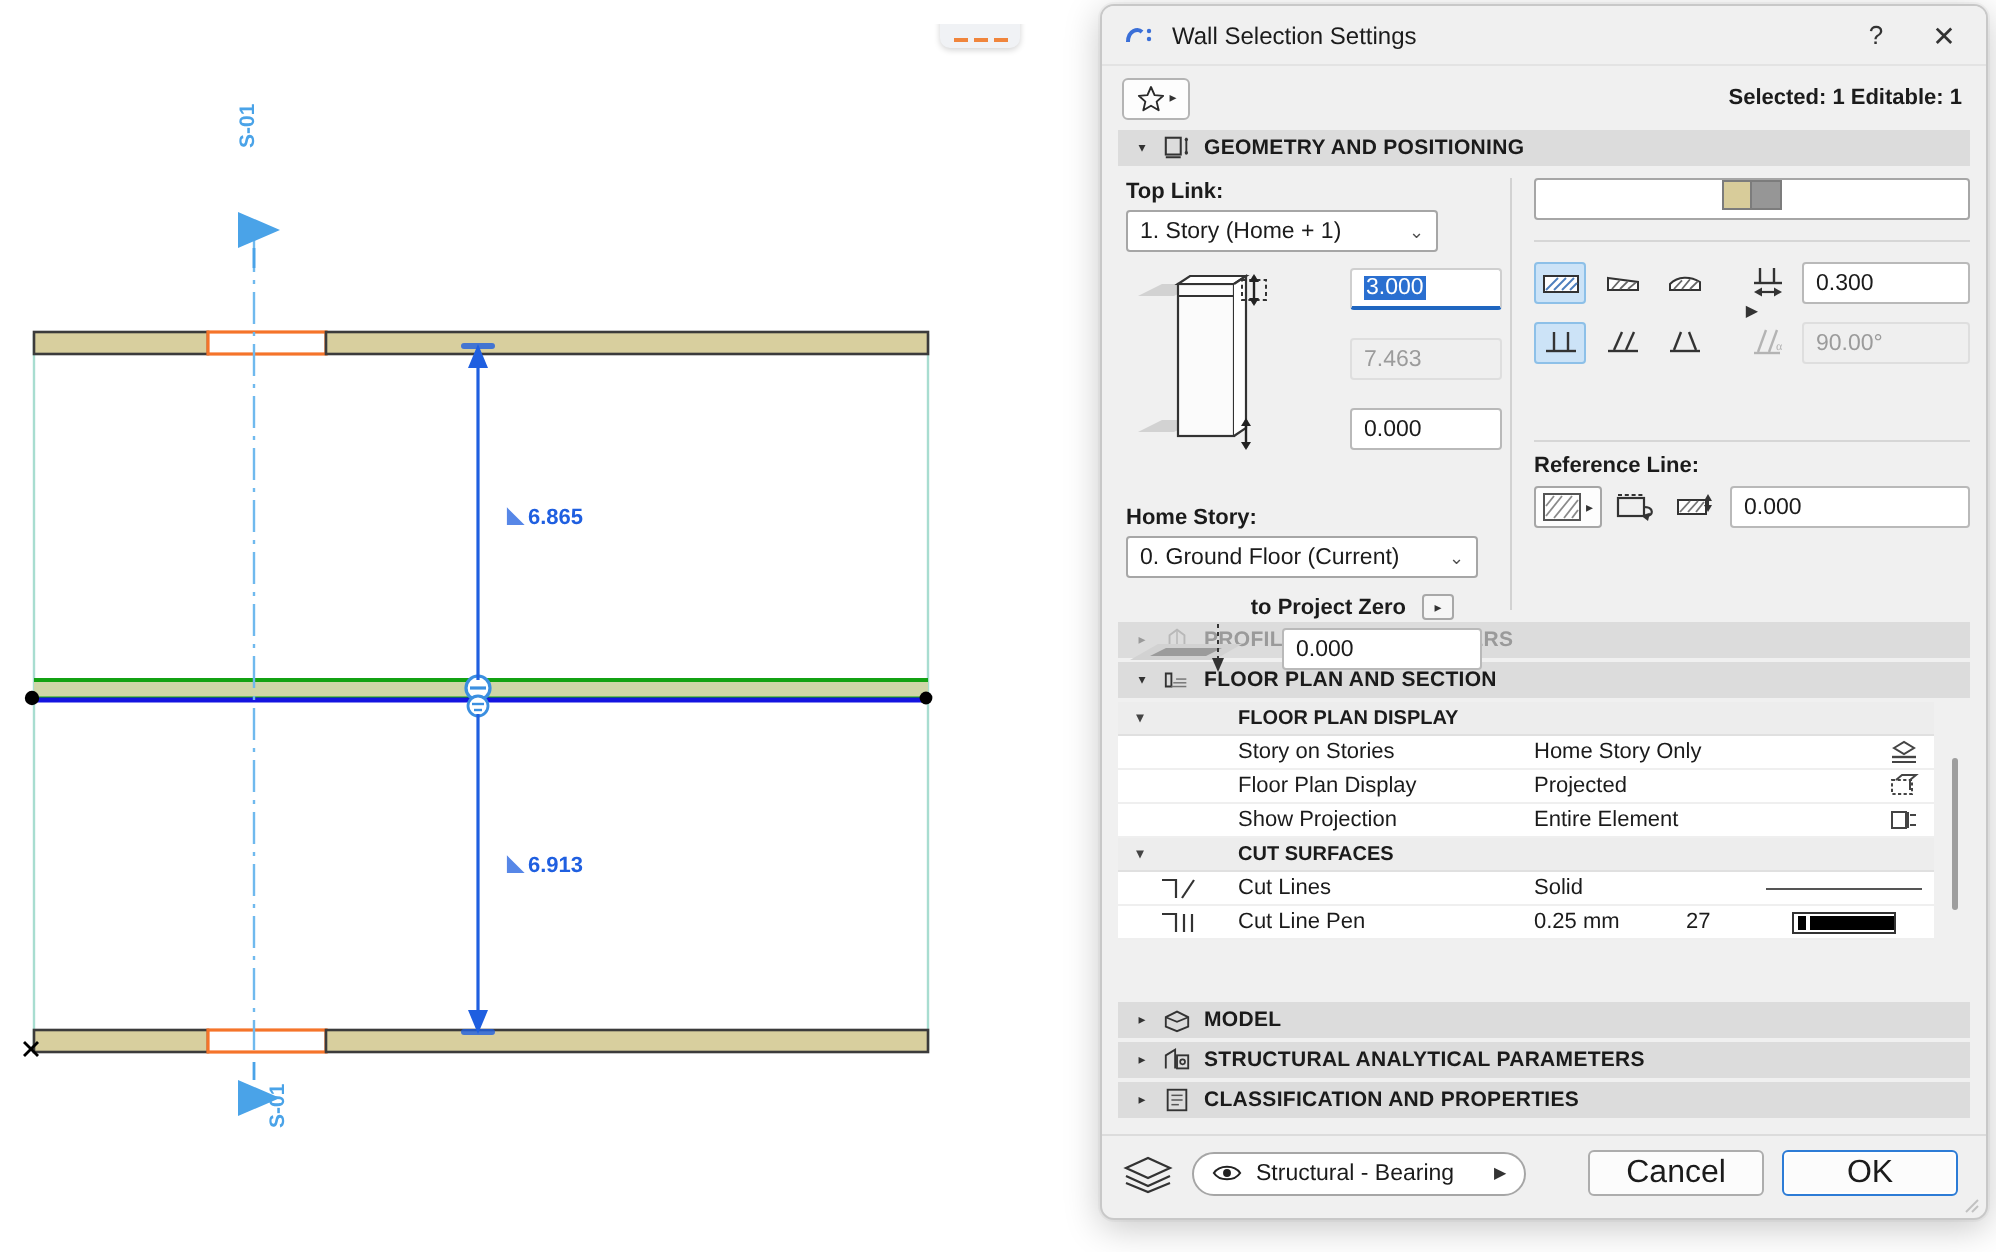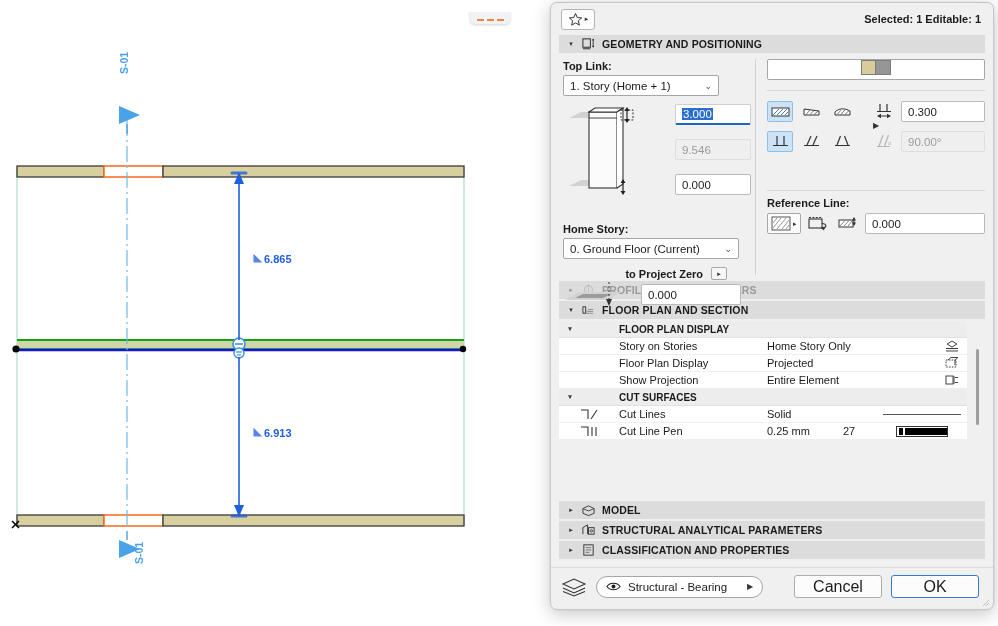--- a/index.html
+++ b/index.html
@@ -268,20 +268,31 @@
 
     <div class="mini-toolbar">
       <i></i>
       <i></i>
       <i></i>
     </div>
   </div>
 
   <div id="dialog">
 
+    <div class="titlebar">
+      <svg class="app-icon" viewBox="0 0 16 16">
+        <path d="M2 11 C2 5, 7 4, 9 6" stroke="#3a6fd8" stroke-width="2" fill="none"></path>
+        <circle cx="12.5" cy="5.5" r="1.1" fill="#3a6fd8"></circle>
+        <circle cx="12.5" cy="9.5" r="1.1" fill="#3a6fd8"></circle>
+      </svg>
+      <span class="ttl">Wall Selection Settings</span>
+      <span class="spacer"></span>
+      <div class="win-btn">?</div>
+      <div class="win-btn close-b">✕</div>
+    </div>
 
     <div class="subbar">
       <div class="star-btn">
         <svg width="15" height="15" viewBox="0 0 16 16">
           <path d="M8 1.6 L9.9 5.9 L14.5 6.3 L11 9.4 L12.1 14 L8 11.6 L3.9 14 L5 9.4 L1.5 6.3 L6.1 5.9 Z" fill="none" stroke="#2a2a2a" stroke-width="1" stroke-linejoin="round"></path>
         </svg>
         <span style="font-size:7px;color:#333">▸</span>
       </div>
       <div class="sel-info">Selected: 1 Editable: 1</div>
     </div>
@@ -329,21 +340,21 @@
                 <polygon points="54,75 51.5,79 56.5,79" fill="#222" stroke="none"></polygon>
                 <polygon points="54,91 51.5,87 56.5,87" fill="#222" stroke="none"></polygon>
               </g>
             </svg>
 
             <div class="stack">
               <div class="numfield active">
                 <span class="sel">3.000</span>
               </div>
               <div class="numfield disabled">
-                <span>9.546</span>
+                <span>7.463</span>
               </div>
               <div class="numfield" style="margin-bottom:0">
                 <span>0.000</span>
               </div>
             </div>
           </div>
 
           <div class="fld-label">Home Story:</div>
           <div class="combo" style="width:176px">
             <span class="cv">0. Ground Floor (Current)</span>

